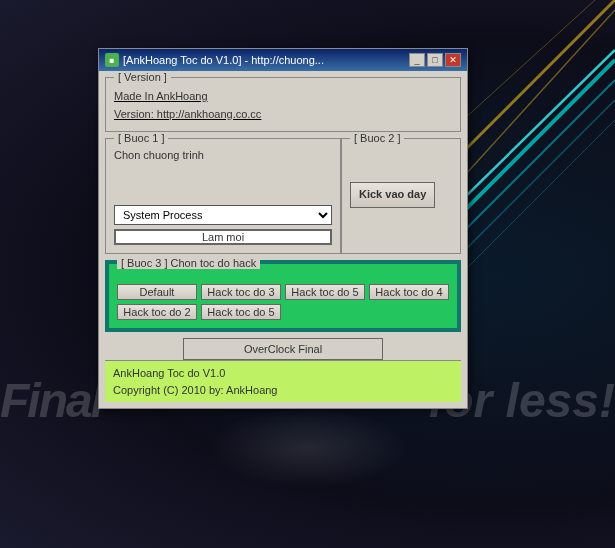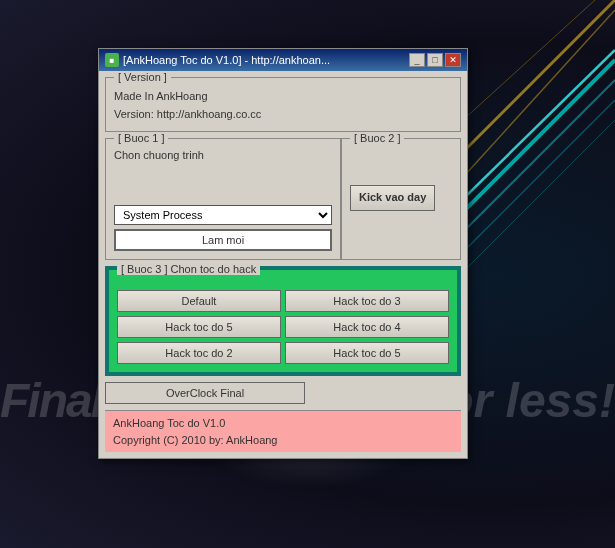--- a/index.html
+++ b/index.html
@@ -124,20 +124,21 @@
       padding: 6px;
       background: #d4d0c8;
     }
 
     .group-box {
       border: 1px solid #888;
       margin-bottom: 6px;
       padding: 6px 8px 8px;
       position: relative;
       background: #d4d0c8;
+      text-decoration: underline;
     }
 
     .group-box-legend {
       position: absolute;
       top: -7px;
       left: 8px;
       background: #d4d0c8;
       padding: 0 4px;
       font-size: 11px;
       color: #333;
@@ -208,21 +209,21 @@
       padding: 0 4px;
       cursor: pointer;
     }
 
     .btn {
       border: 1px solid #666;
       background: linear-gradient(to bottom, #e8e4dc, #ccc8c0);
       cursor: pointer;
       font-size: 11px;
       color: #333;
-      height: 22px;
+      height: 16px;
       display: flex;
       align-items: center;
       justify-content: center;
       padding: 0 4px;
     }
 
     .lam-moi-btn {
       width: 100%;
       margin-top: 4px;
       background: white;
@@ -239,42 +240,42 @@
     .buoc3 {
       border: 4px solid #0f766e;
       padding: 14px 8px 8px;
       position: relative;
       background: #22c55e;
       margin-bottom: 6px;
     }
 
     .speed-grid {
       display: grid;
-      grid-template-columns: 1fr 1fr;
+      grid-template-columns: 1fr 1fr 1fr 1fr;
       gap: 4px;
       margin-top: 6px;
     }
 
     .overclock-row {
       display: flex;
-      justify-content: flex-start;
-      margin-bottom: 6px;
+      justify-content: center;
+      margin-bottom: 0;
     }
 
     .overclock-btn {
       width: 200px;
       background: #d4d0c8;
       border: 1px solid #666;
       height: 22px;
     }
 
     .status-bar {
       border-top: 1px solid #888;
       padding: 4px 8px;
-      background: #fca5a5;
+      background: #bef264;
       font-size: 11px;
       color: #333;
       line-height: 1.5;
     }
 
     
     .deco-svg {
       position: absolute;
       top: 0;
       right: 0;
@@ -306,21 +307,21 @@
 
   <div class="bg-text-prot">Final</div>
   <div class="bg-text-less">for less!</div>
 </div>
 
 <div class="window">
 
   <div class="title-bar">
     <div class="title-bar-left">
       <div class="title-icon">■</div>
-      <span class="title-text">[AnkHoang Toc do V1.0] - http://ankhoan...</span>
+      <span class="title-text">[AnkHoang Toc do V1.0] - http://chuong...</span>
     </div>
     <div class="title-controls">
       <button class="title-btn">_</button>
       <button class="title-btn">□</button>
       <button class="title-btn close-btn">✕</button>
     </div>
   </div>
 
   <div class="window-content">
 

